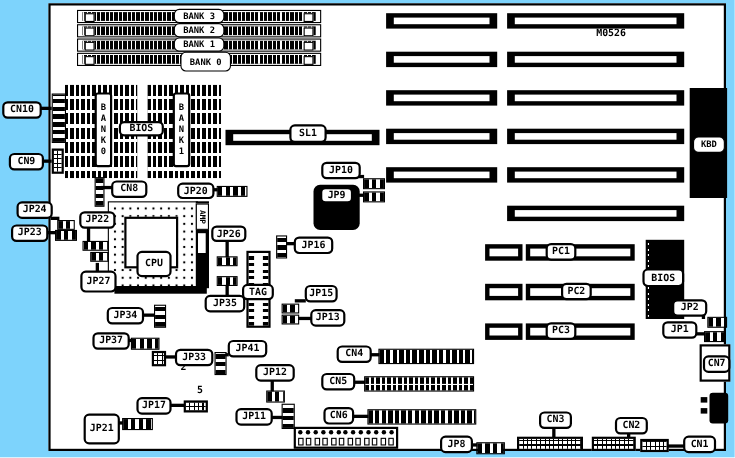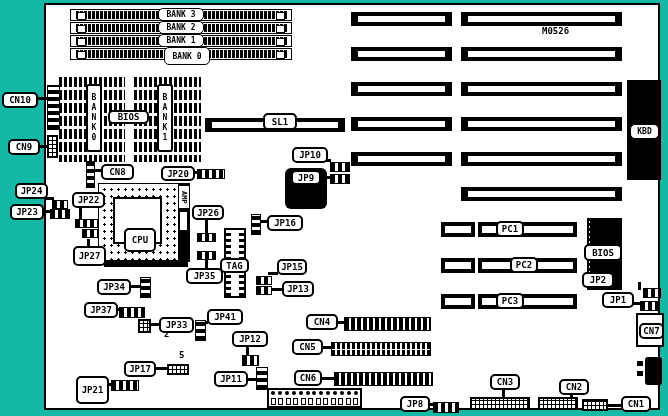--- a/index.html
+++ b/index.html
@@ -1,16 +1,16 @@
 <!DOCTYPE html>
 <html><head>
 <meta charset="utf-8">
 <style>
   html,body{margin:0;padding:0;background:#fff;}
-  #stage{position:relative;width:668px;height:416px;background:#14b8a6;overflow:hidden;
+  #stage{position:relative;width:668px;height:416px;background:#7dd3fc;overflow:hidden;
          font-family:"DejaVu Sans Mono",monospace;}
   .outline{position:absolute;left:44px;top:3px;width:616px;height:407px;
            border:2px solid #000;background:#fff;box-sizing:border-box;}
   
   .lbl{position:absolute;background:#fff;border:2px solid #000;border-radius:5px;
        font:bold 9px "DejaVu Sans Mono",monospace;display:flex;align-items:center;
        justify-content:center;box-sizing:border-box;z-index:6;white-space:nowrap;}
   .lbl.sm{font-size:8px;border-width:1.5px;}
   .vlbl{position:absolute;background:#fff;border:2px solid #000;border-radius:3px;
         font:bold 8px "DejaVu Sans Mono",monospace;writing-mode:vertical-lr;
@@ -173,21 +173,21 @@
   <div class="lbl" style="left:496px;top:221px;width:28px;height:16px">PC1</div>
   <div class="pcseg" style="left:441px;top:258px;width:34px;height:15px"></div>
   <div class="pcseg" style="left:478px;top:258px;width:99px;height:15px"></div>
   <div class="lbl" style="left:510px;top:257px;width:28px;height:16px">PC2</div>
   <div class="pcseg" style="left:441px;top:294px;width:34px;height:15px"></div>
   <div class="pcseg" style="left:478px;top:294px;width:99px;height:15px"></div>
   <div class="lbl" style="left:496px;top:293px;width:28px;height:16px">PC3</div>
 
   <div class="bios" style="left:587px;top:218px;width:35px;height:72px"></div>
   <div class="lbl" style="left:584px;top:244px;width:38px;height:17px">BIOS</div>
-  <div class="lbl" style="left:582px;top:272px;width:32px;height:16px">JP2</div>
+  <div class="lbl" style="left:611px;top:272px;width:32px;height:16px">JP2</div>
   <div class="jmp" style="left:643px;top:288px;width:16px;height:8px"></div>
   <div class="lbl" style="left:602px;top:292px;width:32px;height:16px">JP1</div>
   <div class="jmp" style="left:640px;top:301px;width:18px;height:8px"></div>
   <div class="box" style="left:636px;top:313px;width:28px;height:34px"></div>
   <div class="lbl" style="left:639px;top:323px;width:25px;height:16px">CN7</div>
   <div class="blk" style="left:645px;top:357px;width:17px;height:28px;border-radius:3px"></div>
   <div class="blk" style="left:637px;top:361px;width:6px;height:5px"></div>
   <div class="blk" style="left:637px;top:371px;width:6px;height:5px"></div>
 
   <div class="lbl" style="left:306px;top:314px;width:32px;height:16px">CN4</div>

